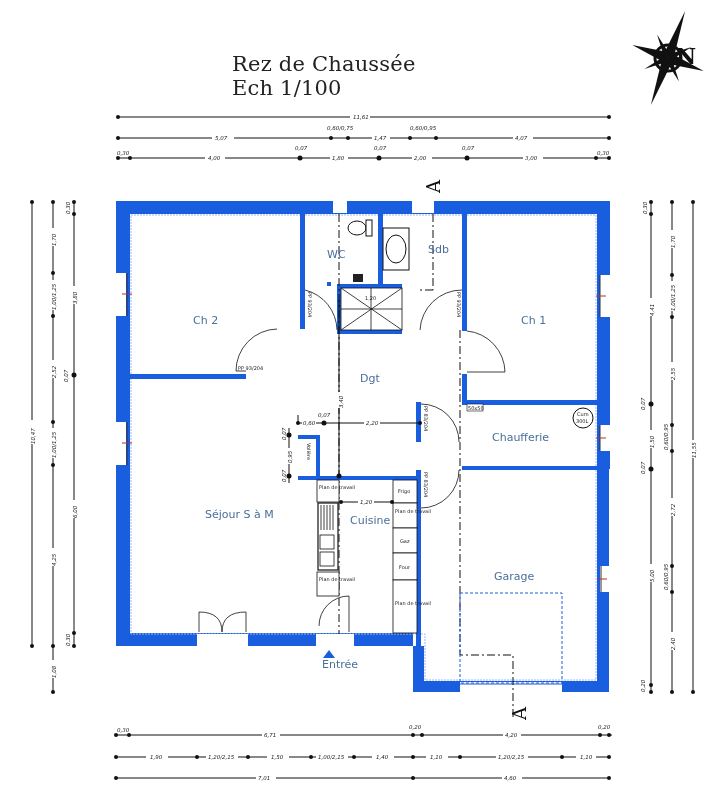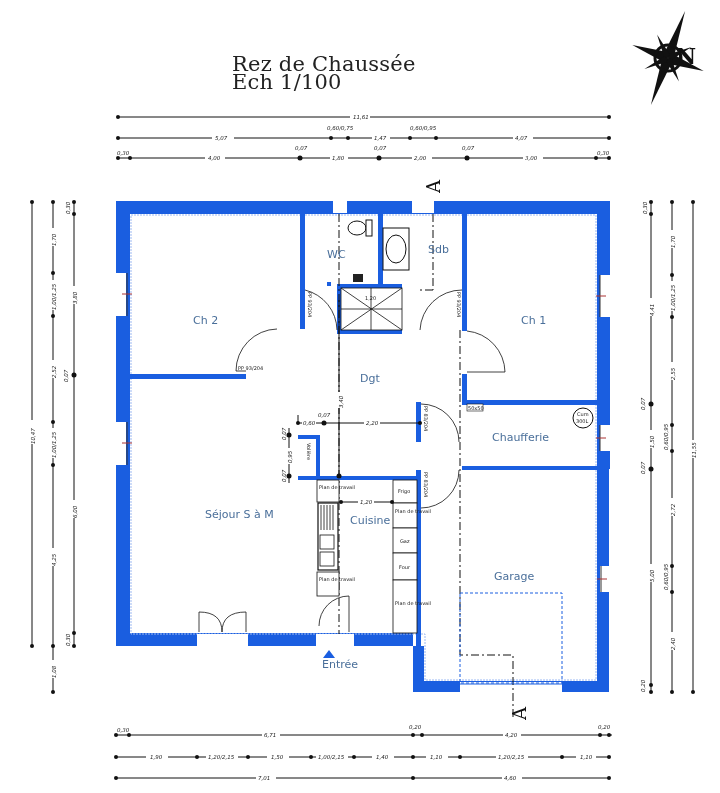--- a/index.html
+++ b/index.html
@@ -13,21 +13,21 @@
   .wall { fill: #1a5ee0; }
   .hatch { stroke: #9bb8f2; stroke-width: 1; stroke-dasharray: 2 1; fill: none; }
   .dash { stroke: #111; stroke-width: 1; stroke-dasharray: 8 3 2 3; fill: none; }
   .thin { stroke: #111; stroke-width: 0.8; fill: none; }
   .blue-dash { stroke: #1a5ee0; stroke-width: 1; stroke-dasharray: 3 2; fill: none; }
 </style>
 </head>
 <body>
 
 <div class="title" style="top:52px;">Rez de Chaussée</div>
-<div class="title" style="top:70px;">Ech 1/100</div>
+<div class="title" style="top:76px;">Ech 1/100</div>
 
 <svg id="plan" viewBox="0 0 720 793" xmlns="http://www.w3.org/2000/svg">
 
   <g transform="translate(668,58)">
     <polygon points="0,-50 5,-5 0,0 -5,-5" fill="#111" transform="rotate(20)"></polygon>
     <polygon points="0,50 5,5 0,0 -5,5" fill="#111" transform="rotate(20)"></polygon>
     <polygon points="-38,0 -5,5 0,0 -5,-5" fill="#111" transform="rotate(20)"></polygon>
     <polygon points="38,0 5,5 0,0 5,-5" fill="#111" transform="rotate(20)"></polygon>
     <polygon points="0,-26 3,-3 0,0 -3,-3" fill="#111" transform="rotate(65)"></polygon>
     <polygon points="0,-26 3,-3 0,0 -3,-3" fill="#111" transform="rotate(155)"></polygon>

